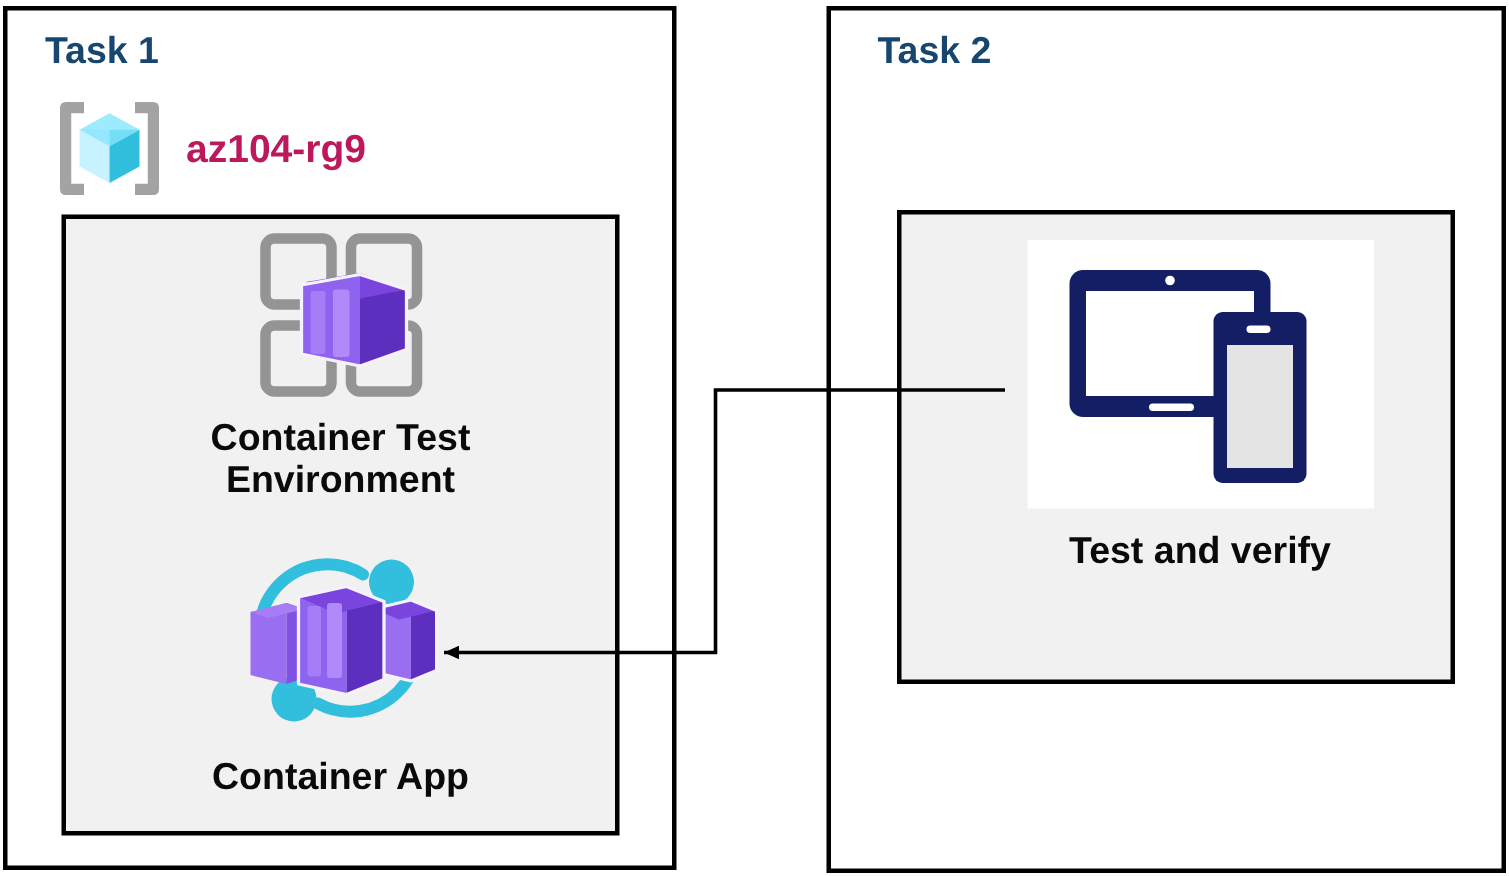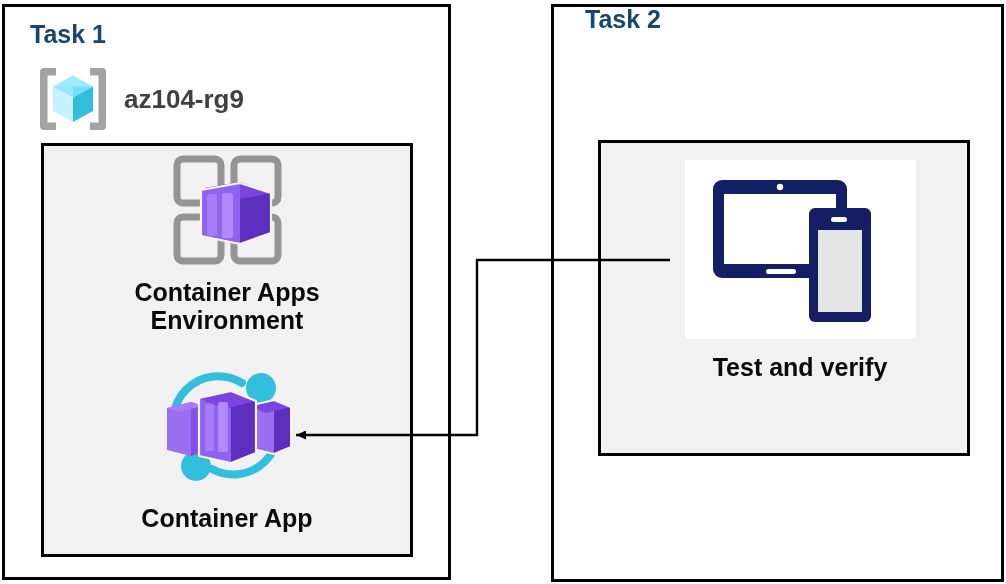--- a/index.html
+++ b/index.html
@@ -31,35 +31,35 @@
 
   .task-title {
     position: absolute;
     font-size: 25px;
     font-weight: bold;
     color: #17466E;
     letter-spacing: 0px;
     white-space: nowrap;
   }
   #task1-title { left: 30px;  top: 20px; }
-  #task2-title { left: 585px; top: 5px; }
+  #task2-title { left: 585px; top: 20px; }
 
   
   #rg-row {
     position: absolute;
     left: 36px;
     top: 62px;
     display: flex;
     align-items: center;
     gap: 14px;
   }
   #rg-label {
     font-size: 26px;
     font-weight: bold;
-    color: #404040;
+    color: #be185d;
     white-space: nowrap;
   }
 
   
   .inner-box {
     position: absolute;
     box-sizing: border-box;
     border: 3px solid #000000;
     background: #f1f1f1;
   }
@@ -163,21 +163,21 @@
 
           <path d="M33 40 L72 33 L72 93 L33 86 Z" fill="#8d63ef"></path>
 
           <rect x="39" y="44" width="10" height="42" rx="2" fill="#a77cf7"></rect>
           <rect x="54" y="43" width="11" height="45" rx="2" fill="#b189f9"></rect>
 
           <path d="M33 40 L72 33 L103 43 L103 83 L72 94 L33 86 Z" fill="none" stroke="#f5f2fb" stroke-width="2.2" stroke-linejoin="round"></path>
         </g>
       </svg>
     </span>
-    <div class="node-label">Container Apps
+    <div class="node-label">Container Test
 Environment</div>
   </div>
 
   <div id="node-ca" class="node">
     <span>
       <svg width="176" height="116" viewBox="0 0 176 116" aria-hidden="true">
 
         <g fill="none" stroke="#32bedd" stroke-width="8" stroke-linecap="round">
           <path d="M103 15 A 45 45 0 0 0 41 77"></path>
           <path d="M73 101 A 45 45 0 0 0 134 40"></path>

